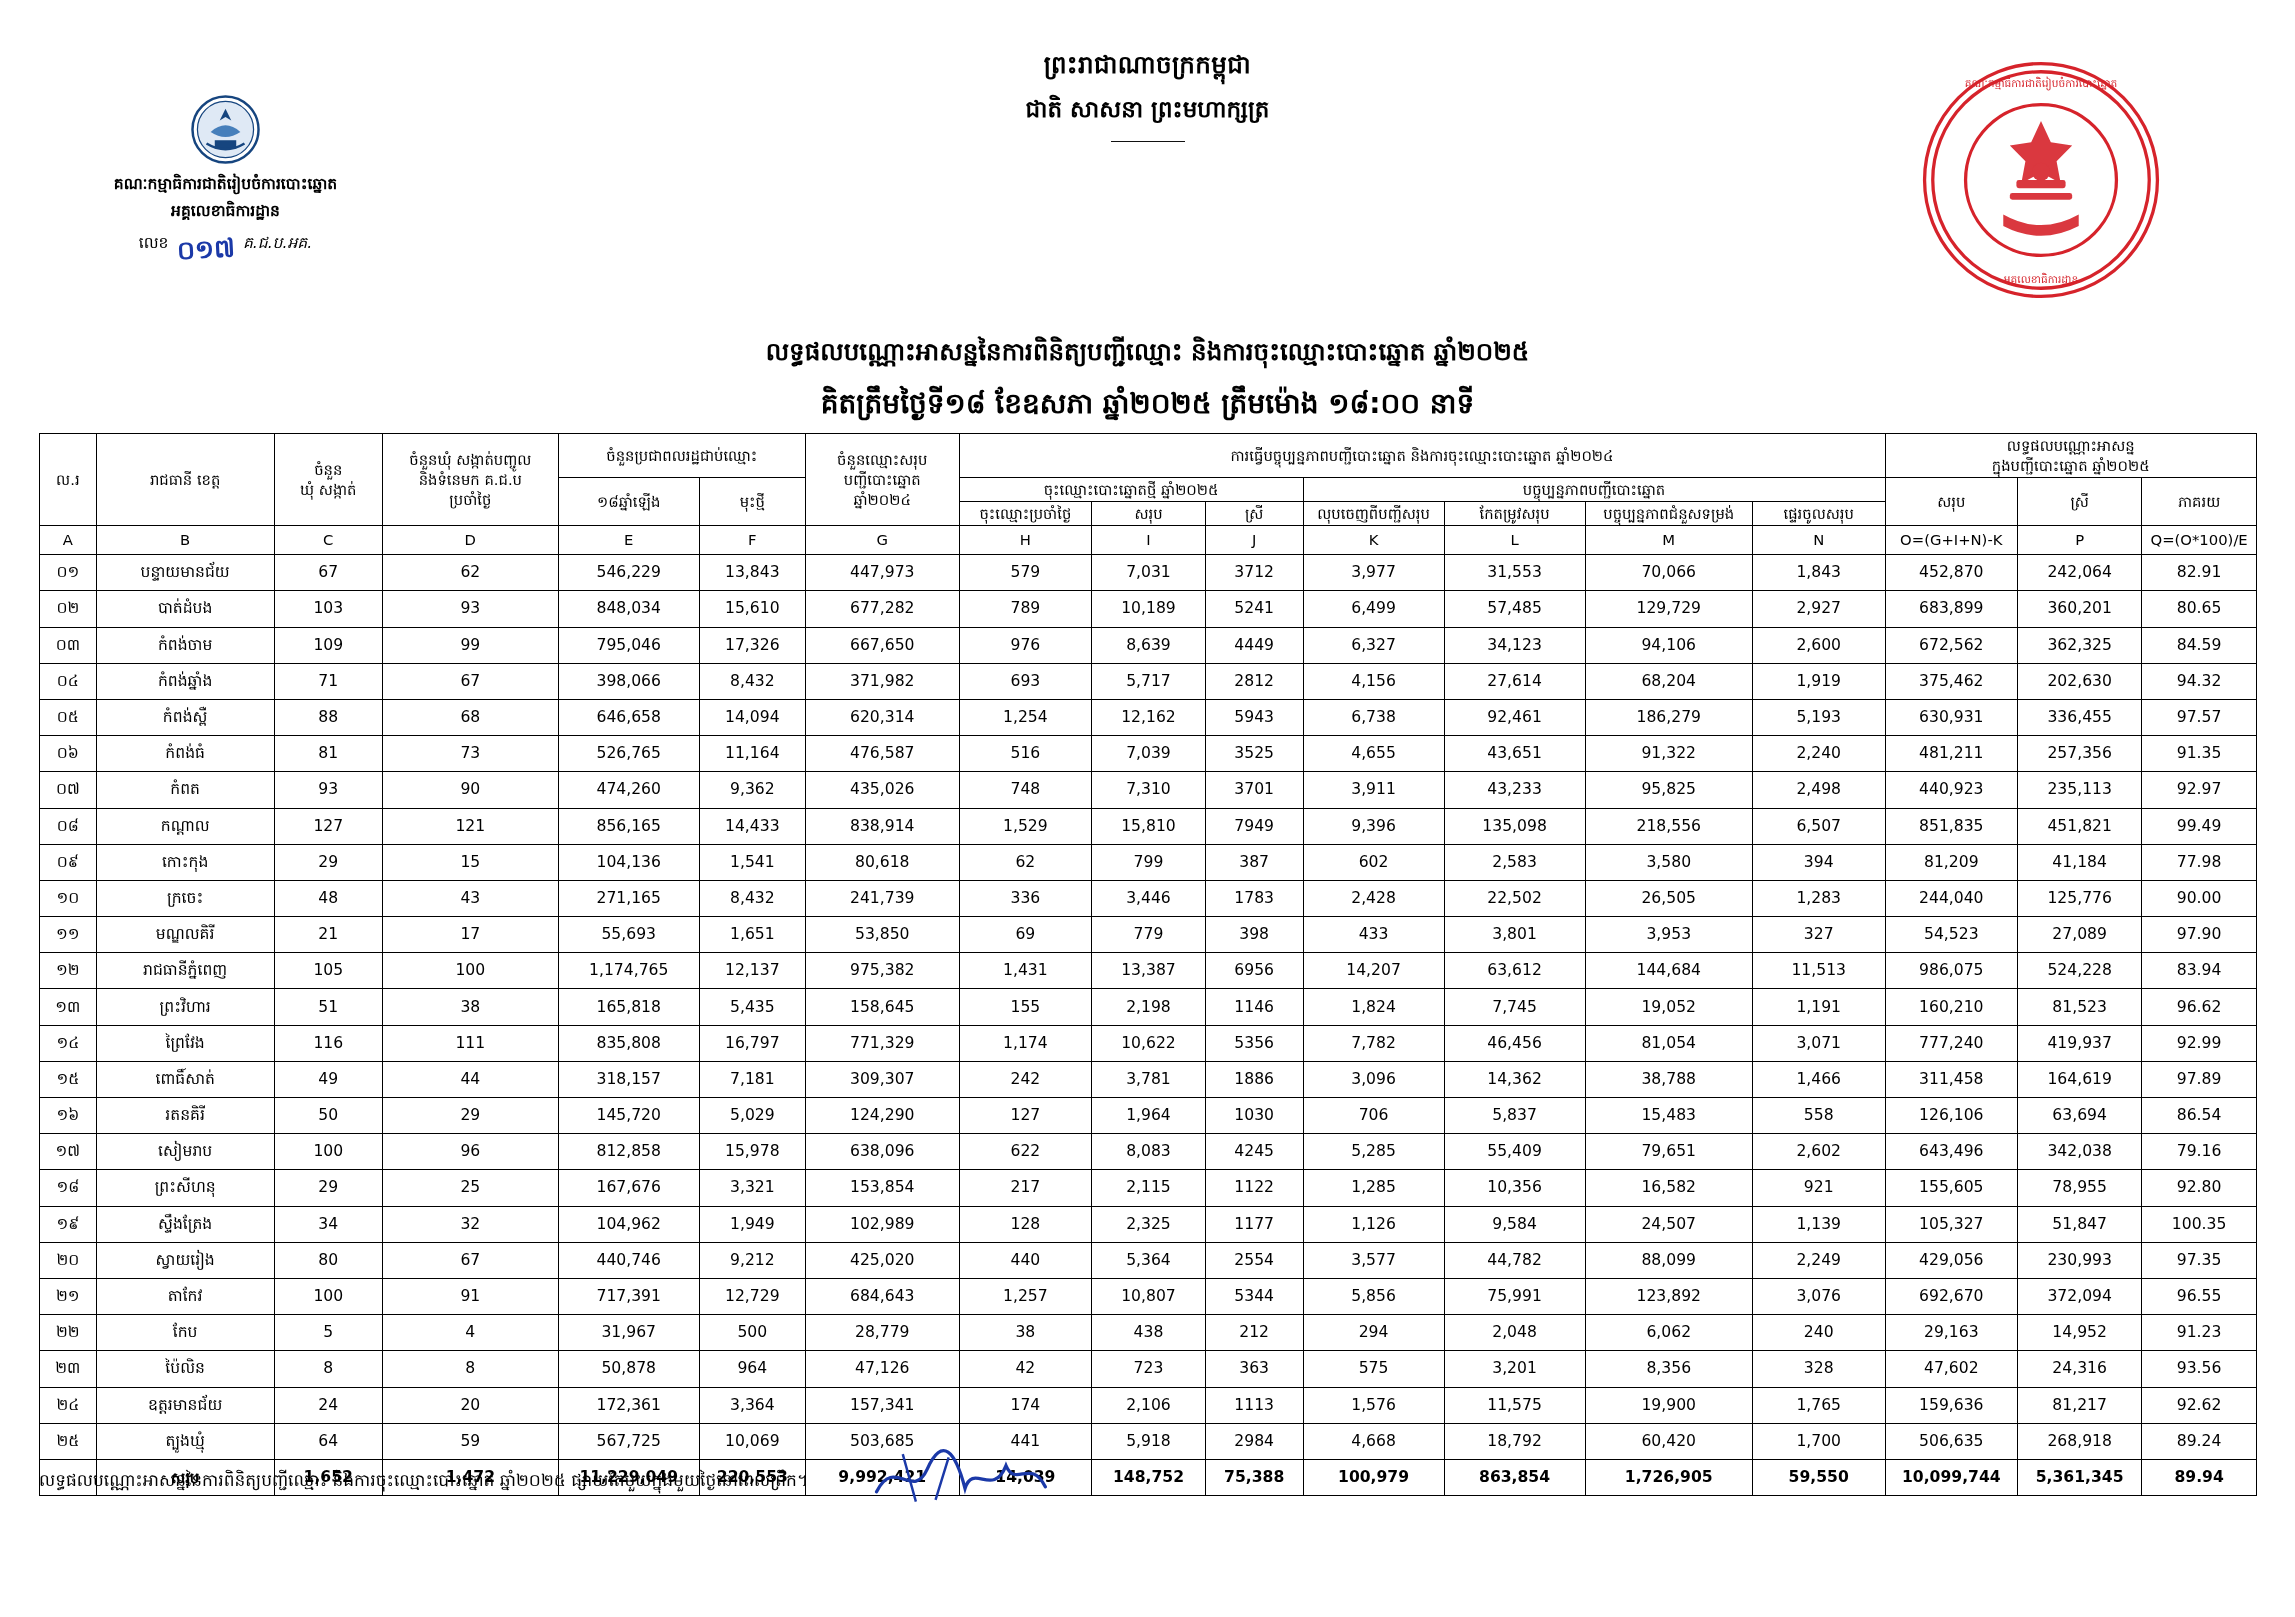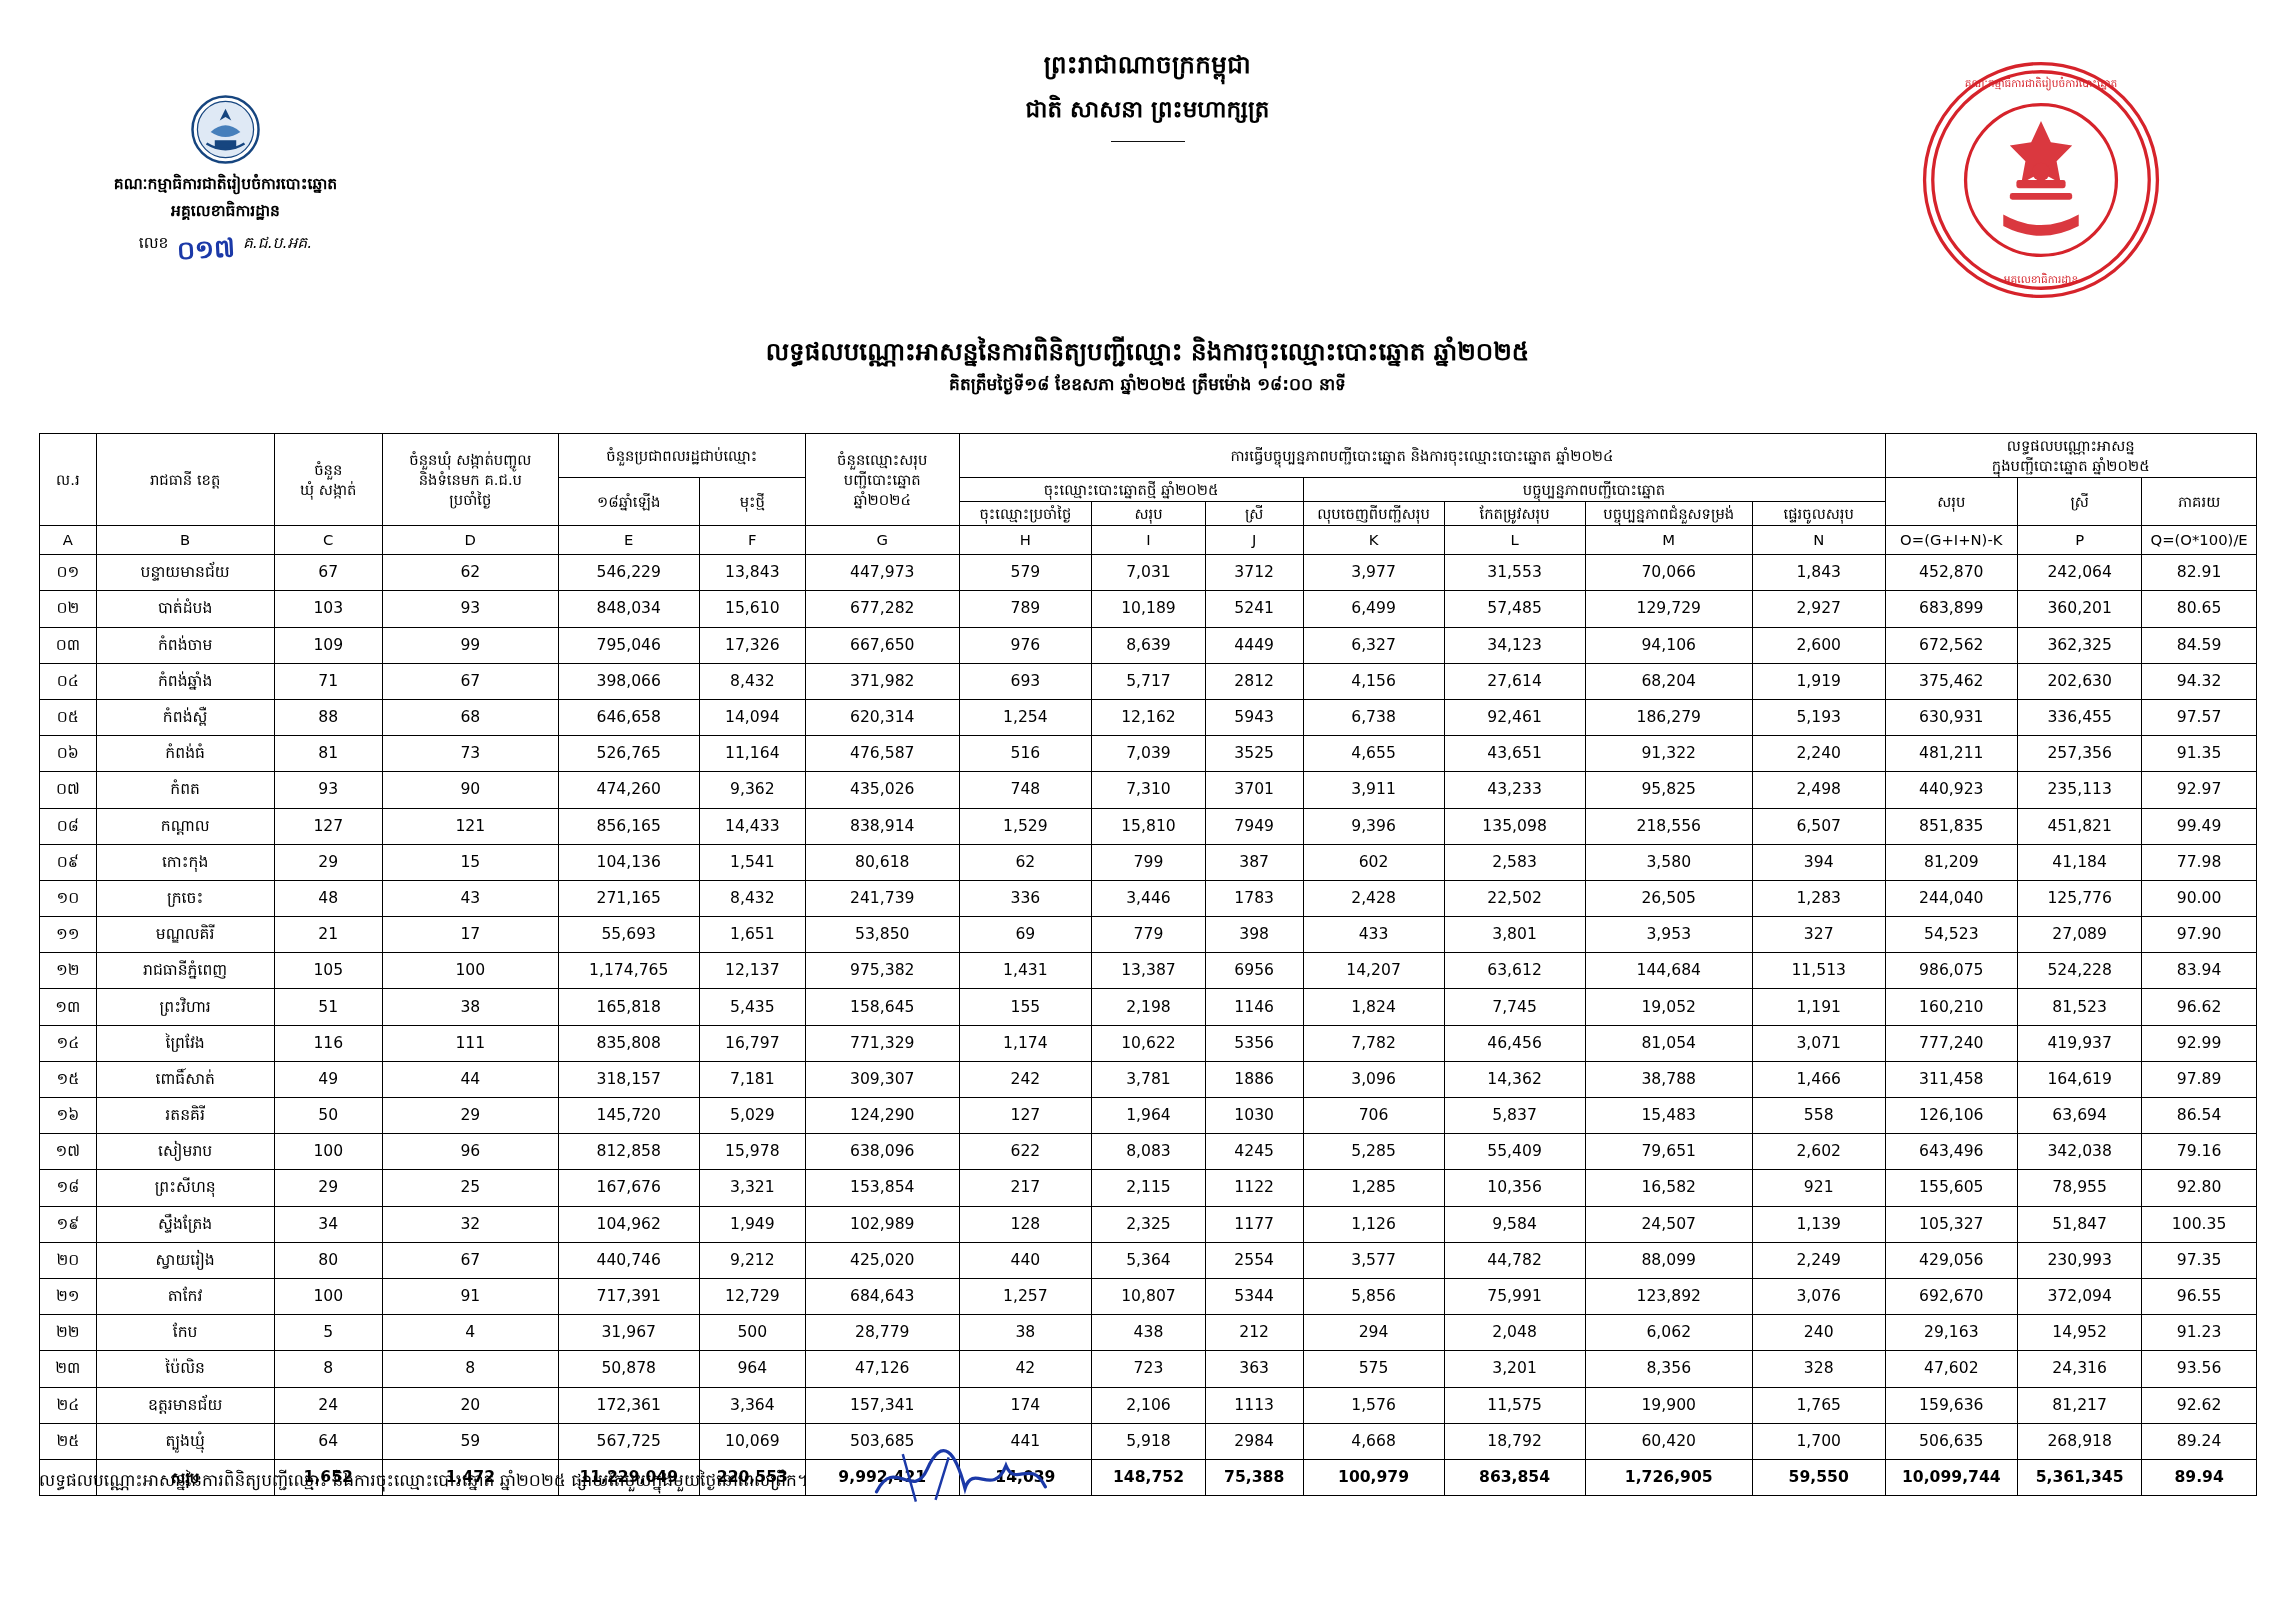--- a/index.html
+++ b/index.html
@@ -33,21 +33,21 @@
   .logo-no .suffix{font-size:15.6px;font-style:italic;}
 
   
   .seal{position:absolute;right:131px;top:57px;width:246px;height:246px;}
   .seal-inner{position:absolute;inset:0;}
   .date-block{position:absolute;right:74px;top:254px;width:525px;text-align:center;font-size:16.4px;line-height:1.8;}
 
   
   .doc-title{position:absolute;left:0;right:0;top:336px;text-align:center;}
   .doc-title .t1{font-size:24.6px;font-weight:bold;}
-  .doc-title .t2{font-size:17px;font-weight:bold;margin-top:1px;}
+  .doc-title .t2{font-size:28px;font-weight:bold;margin-top:14px;}
 
   
   table.main{
     position:absolute;left:39px;top:433px;
     border-collapse:collapse;
     font-size:14.8px;
     width:2218px;
   }
   table.main th, table.main td{
     border:0.8px solid #000;

